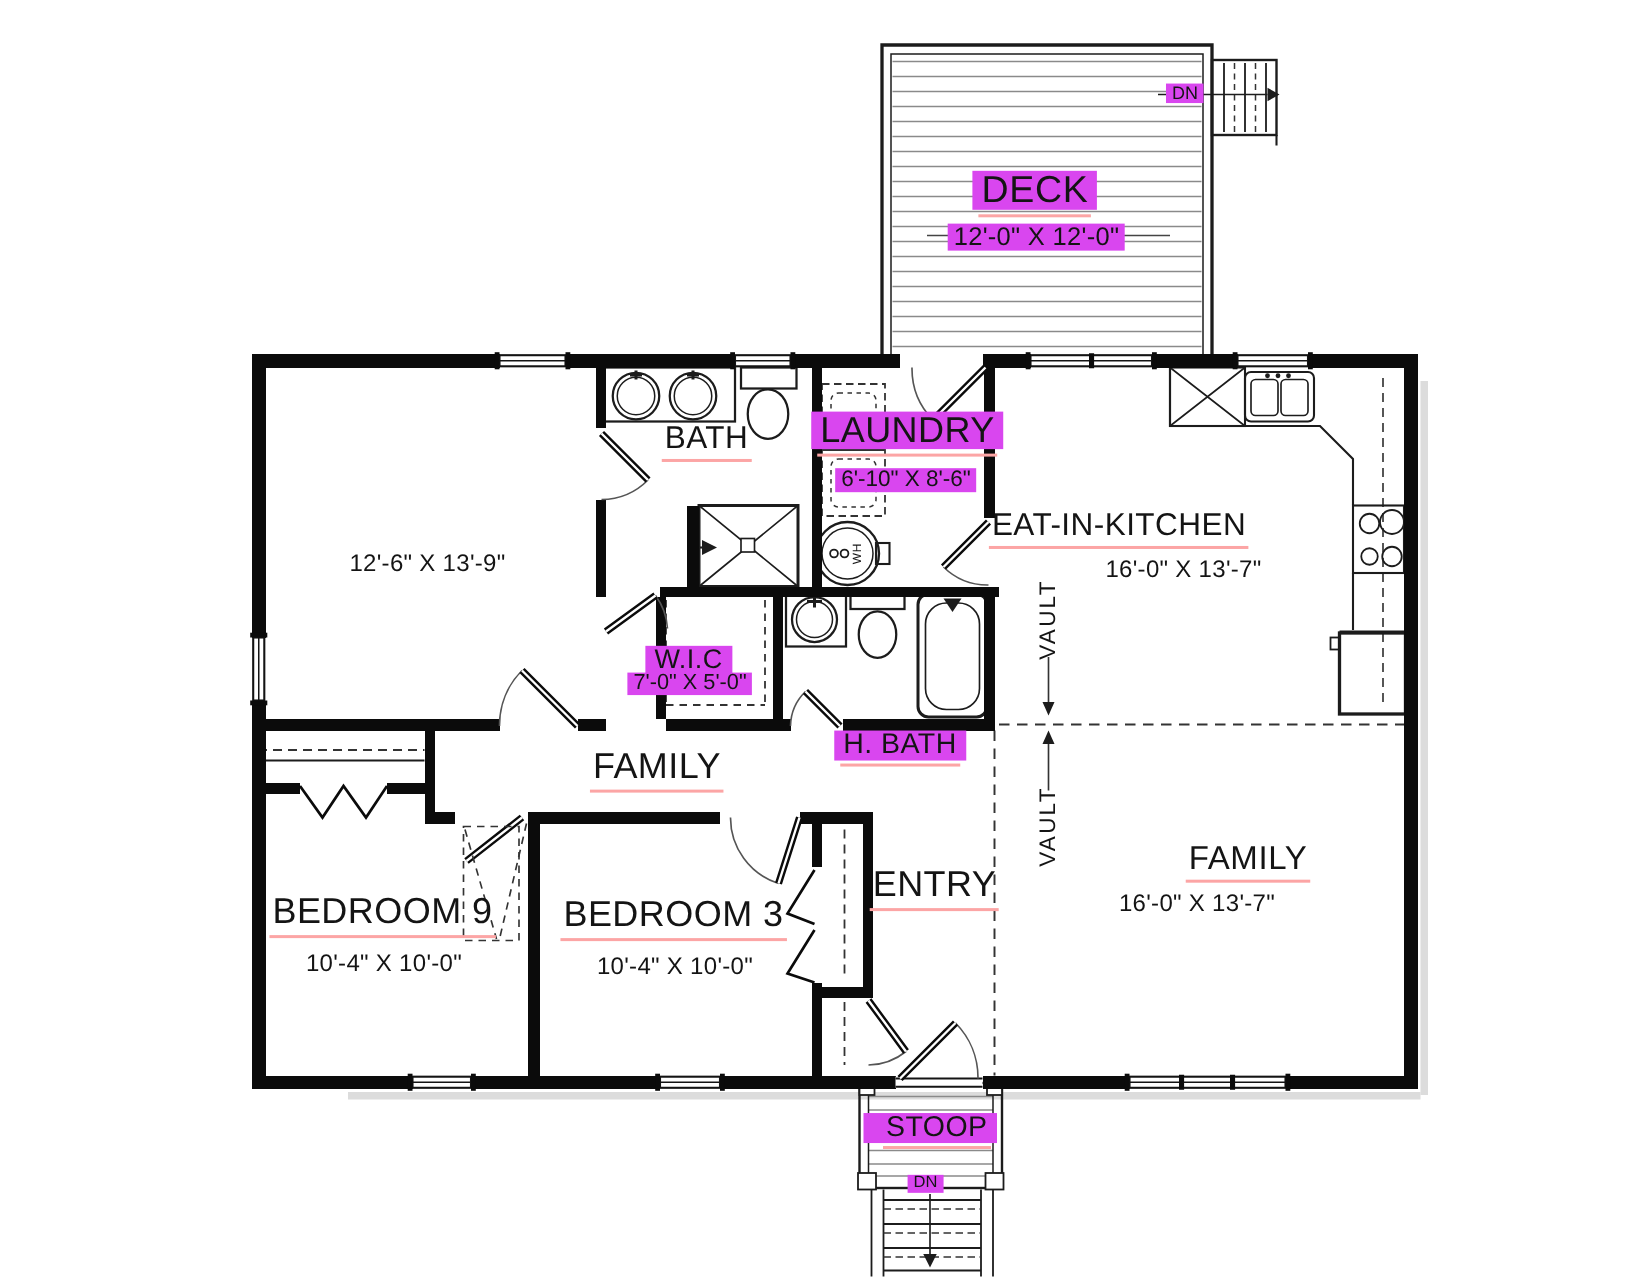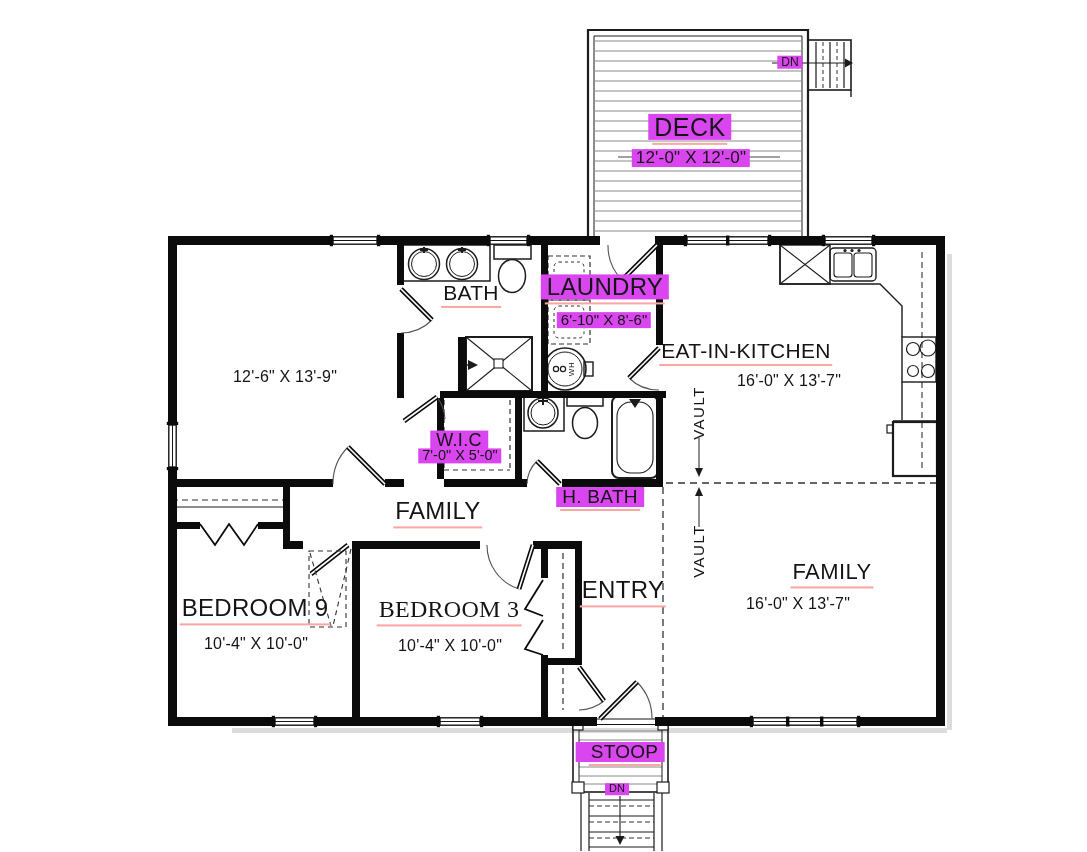--- a/index.html
+++ b/index.html
@@ -310,19 +310,19 @@
   <div class="lbl rot" style="left:699px;top:551px;">VAULT</div>
 
   <div class="lbl t20" style="left:623px;top:590px;"><span class="u">ENTRY</span></div>
 
   <div class="lbl t22" style="left:832px;top:572px;"><span class="u">FAMILY</span></div>
   <div class="lbl dims" style="left:798px;top:604px;">16'-0" X 13'-7"</div>
 
   <div class="lbl t20" style="left:255px;top:608px;"><span class="u">BEDROOM 9</span></div>
   <div class="lbl dims" style="left:256px;top:644px;">10'-4" X 10'-0"</div>
 
-  <div class="lbl t20" style="left:449px;top:610px;font-family:Liberation Serif, serif;"><span class="u">BEDROOM 3</span></div>
+  <div class="lbl t20" style="left:449px;top:610px;"><span class="u">BEDROOM 3</span></div>
   <div class="lbl dims" style="left:450px;top:646px;">10'-4" X 10'-0"</div>
 
   <div class="lbl t19 bg" style="left:620px;top:752px;padding-left:13px;"><span class="u">STOOP</span></div>
   <div class="lbl tiny11 bg" style="left:617px;top:789px;">DN</div>
 
 </div>
 
 </body></html>

